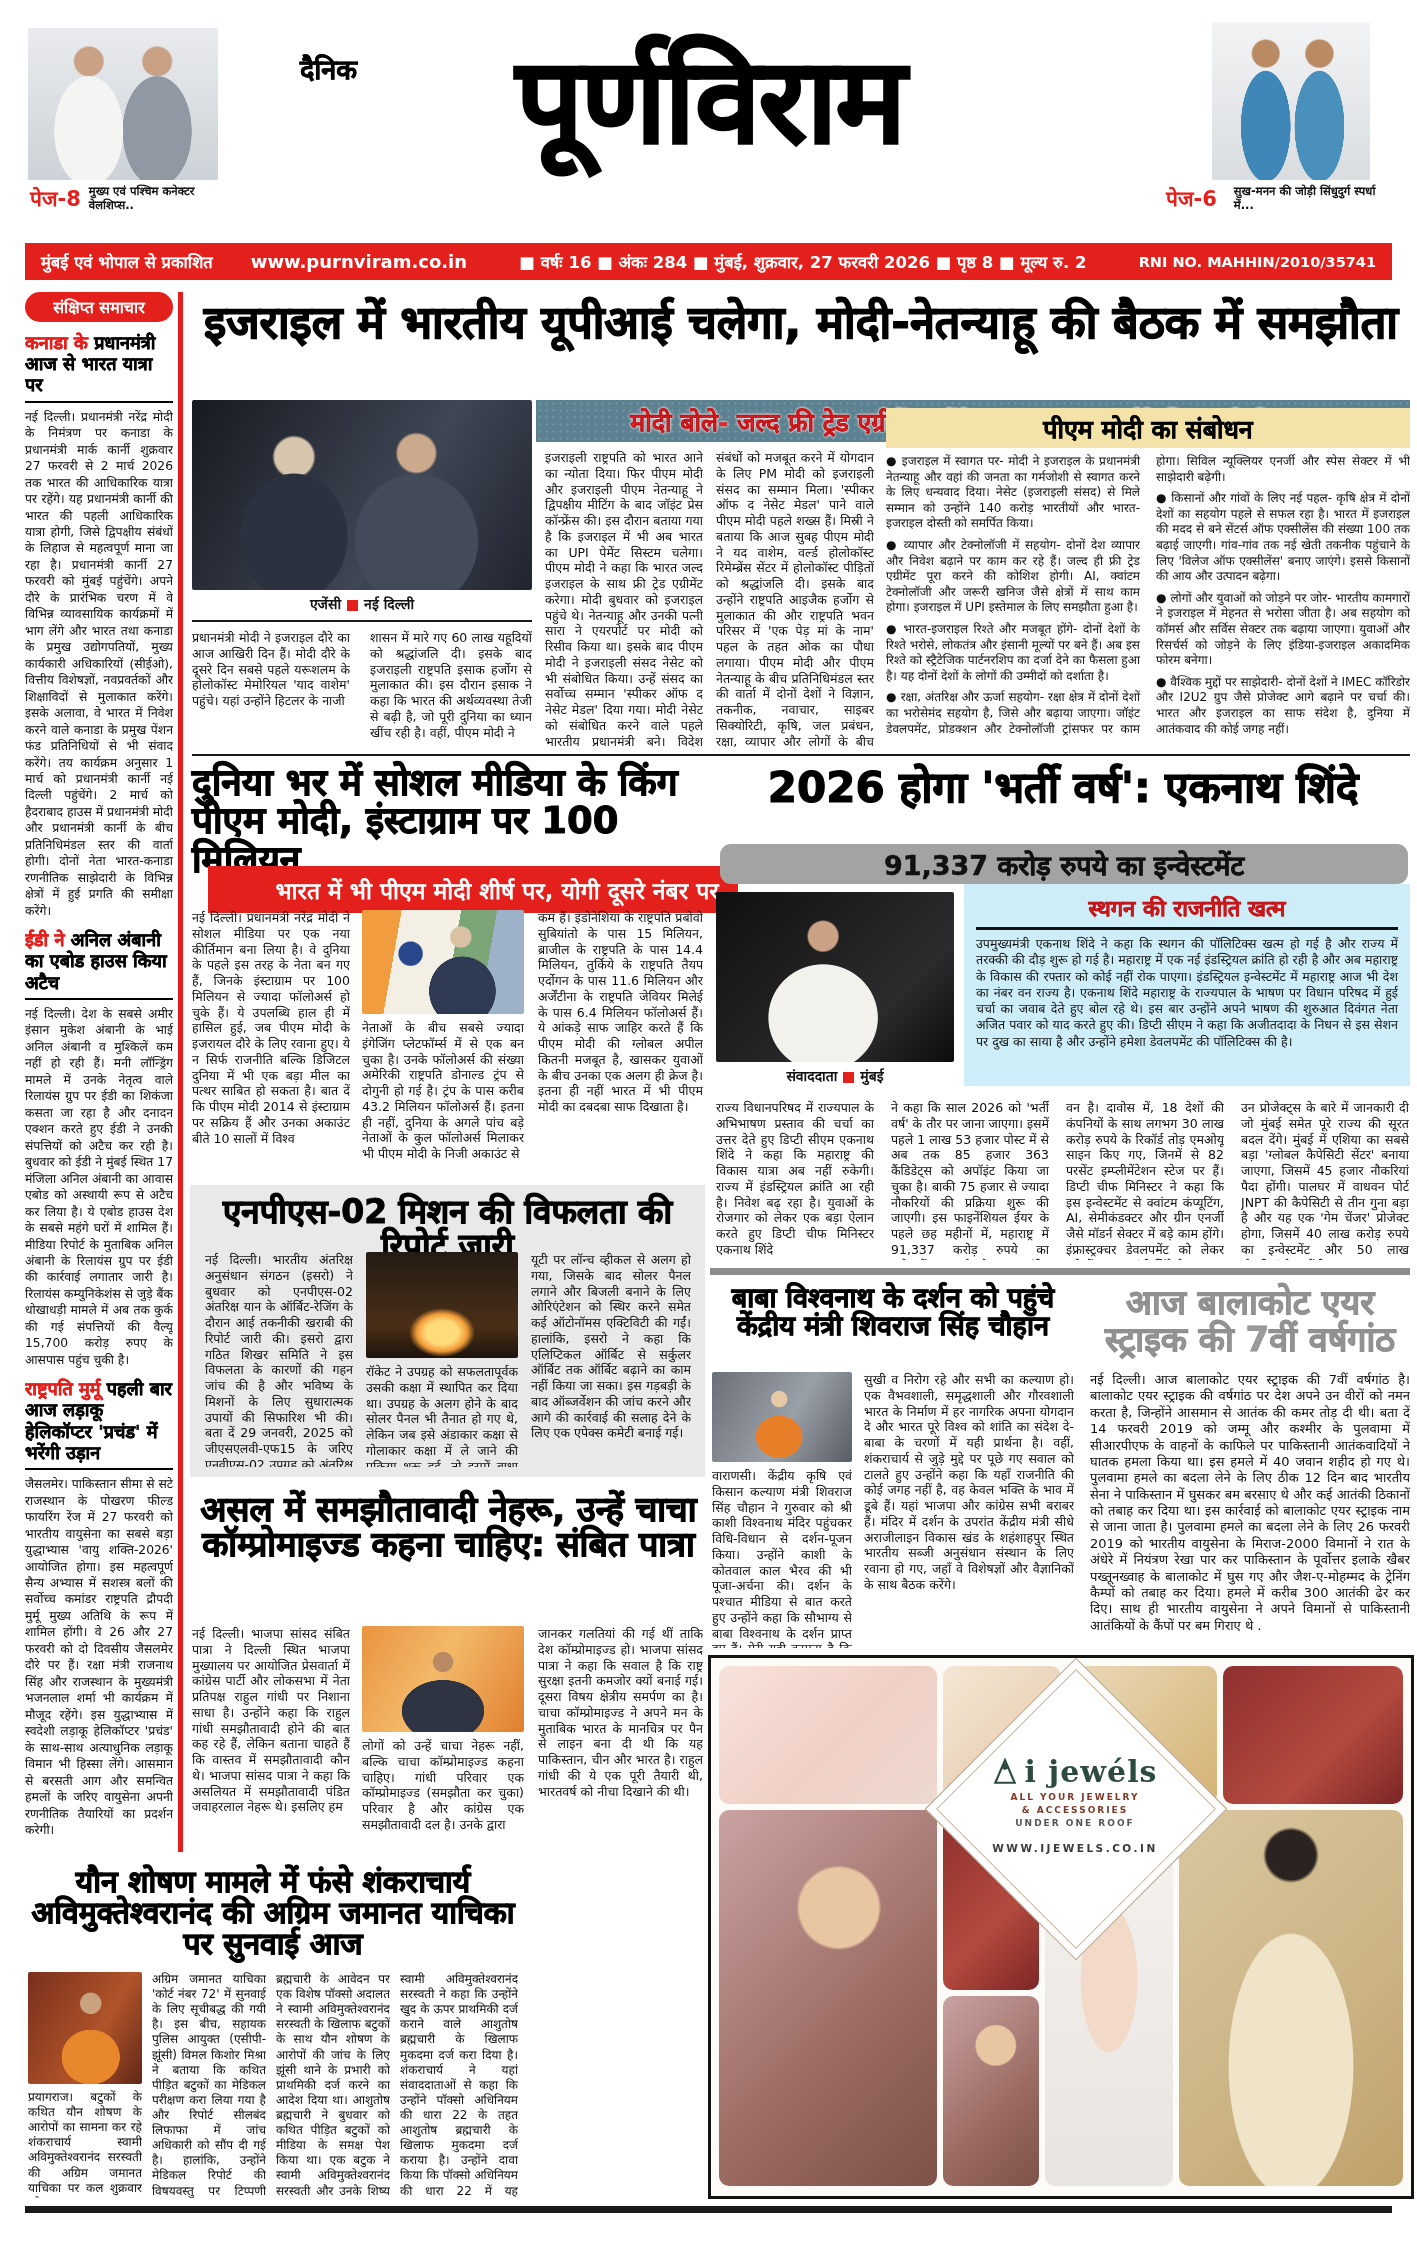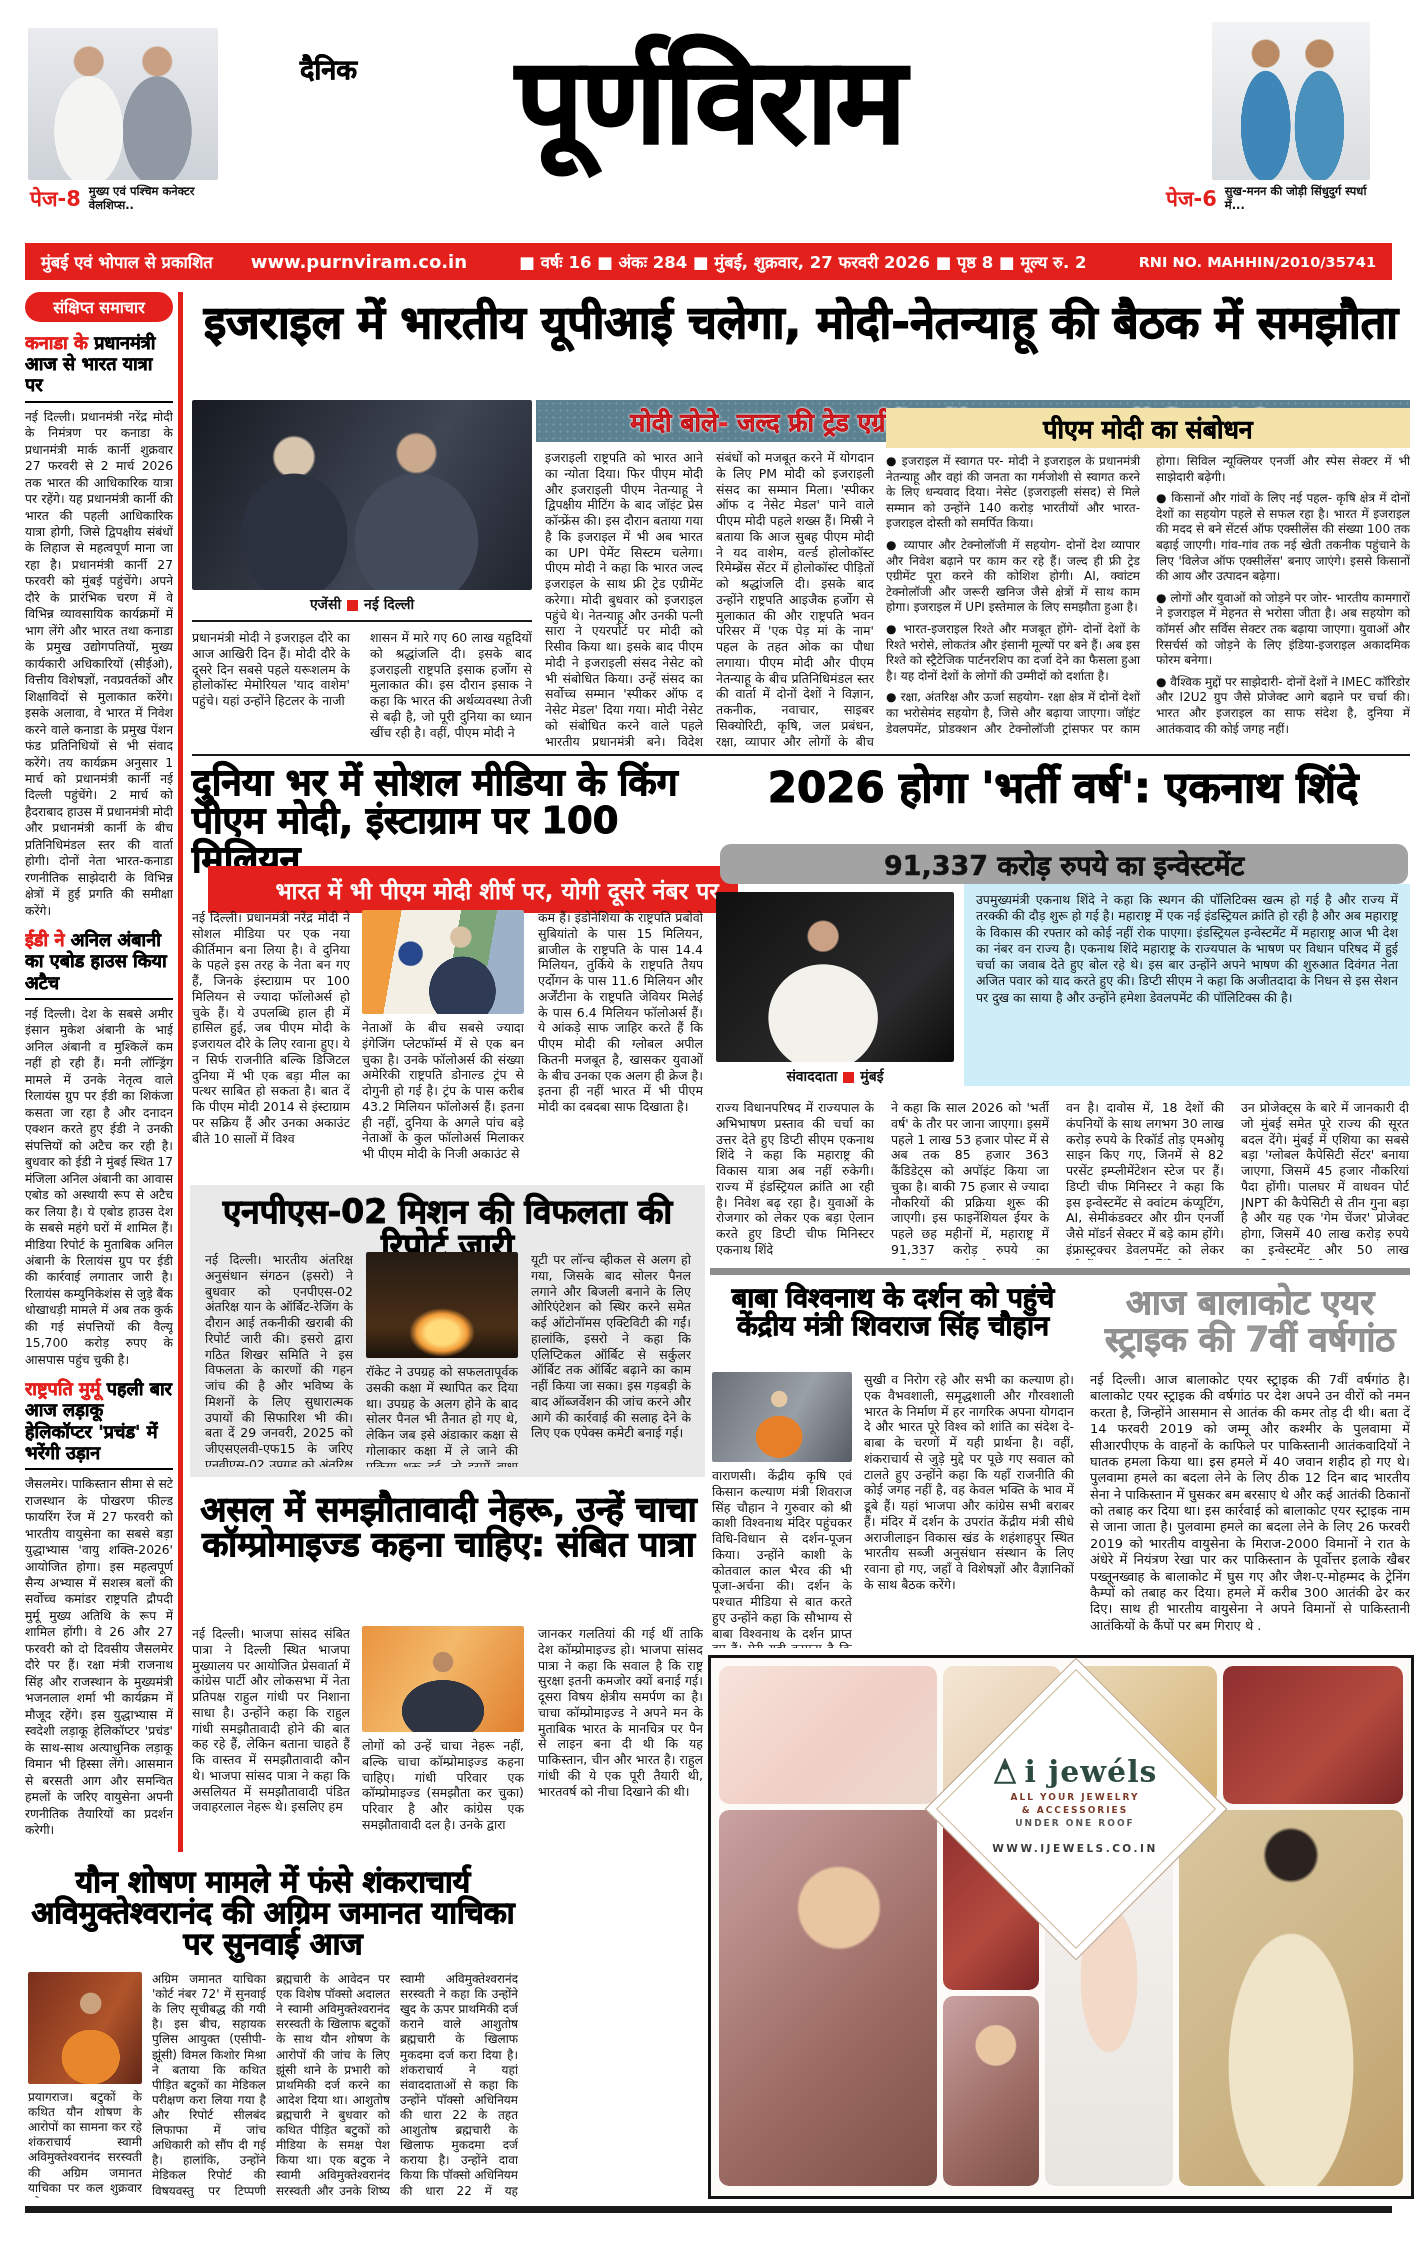--- a/index.html
+++ b/index.html
@@ -66,21 +66,21 @@
   <div class="photo p-ear-left" style="left:28px;top:28px;width:190px;height:152px;"></div>
   <div class="abs" style="left:30px;top:184px;width:235px;display:flex;gap:8px;align-items:flex-start;">
     <span class="earlabel">पेज-8</span>
     <span class="earcap" style="width:140px;">मुख्य एवं पश्चिम कनेक्टर वेलशिप्स..</span>
   </div>
 
   <div class="abs" style="left:300px;top:50px;font-size:27px;font-weight:700;-webkit-text-stroke:.5px #000;">दैनिक</div>
   <div class="abs hl" style="left:320px;top:40px;width:780px;font-size:118px;text-align:center;letter-spacing:-2px;-webkit-text-stroke:2px #000;">पूर्णविराम</div>
 
   <div class="photo p-ear-right" style="left:1212px;top:22px;width:158px;height:158px;"></div>
-  <div class="abs" style="left:1166px;top:184px;width:240px;display:flex;gap:8px;align-items:flex-start;">
+  <div class="abs" style="left:1166px;top:184px;width:240px;display:flex;gap:17px;align-items:flex-start;">
     <span class="earlabel">पेज-6</span>
     <span class="earcap" style="width:150px;">सुख-मनन की जोड़ी सिंधुदुर्ग स्पर्धा में...</span>
   </div>
 
   <div class="datebar" style="left:25px;top:243px;width:1335px;height:37px;">
     <span>मुंबई एवं भोपाल से प्रकाशित</span>
     <span style="font-size:18px;">www.purnviram.co.in</span>
     <span style="flex:1;text-align:center;">■ वर्षः 16  ■ अंकः 284  ■ मुंबई, शुक्रवार, 27 फरवरी 2026  ■  पृष्ठ 8   ■  मूल्य रु. 2</span>
     <span style="font-size:14.5px;">RNI NO. MAHHIN/2010/35741</span>
   </div>
@@ -143,20 +143,21 @@
   <div class="col" style="left:362px;top:1020px;width:162px;height:152px;">नेताओं के बीच सबसे ज्यादा इंगेजिंग प्लेटफॉर्म्स में से एक बन चुका है। उनके फॉलोअर्स की संख्या अमेरिकी राष्ट्रपति डोनाल्ड ट्रंप से दोगुनी हो गई है। ट्रंप के पास करीब 43.2 मिलियन फॉलोअर्स हैं। इतना ही नहीं, दुनिया के अगले पांच बड़े नेताओं के कुल फॉलोअर्स मिलाकर भी पीएम मोदी के निजी अकाउंट से</div>
   <div class="col" style="left:538px;top:910px;width:165px;height:262px;">कम हैं। इंडोनेशिया के राष्ट्रपति प्रबोवो सुबियांतो के पास 15 मिलियन, ब्राजील के राष्ट्रपति के पास 14.4 मिलियन, तुर्किये के राष्ट्रपति तैयप एर्दोगन के पास 11.6 मिलियन और अर्जेंटीना के राष्ट्रपति जेवियर मिलेई के पास 6.4 मिलियन फॉलोअर्स हैं। ये आंकड़े साफ जाहिर करते हैं कि पीएम मोदी की ग्लोबल अपील कितनी मजबूत है, खासकर युवाओं के बीच उनका एक अलग ही क्रेज है। इतना ही नहीं भारत में भी पीएम मोदी का दबदबा साफ दिखाता है।</div>
 
   <div class="abs hl" style="left:716px;top:766px;width:694px;font-size:42px;text-align:center;-webkit-text-stroke:1.2px #000;">2026 होगा 'भर्ती वर्ष': एकनाथ शिंदे</div>
   <div class="yellowstrip" style="left:720px;top:844px;width:688px;height:40px;">91,337 करोड़ रुपये का इन्वेस्टमेंट</div>
   <div class="photo p-shinde" style="left:716px;top:892px;width:238px;height:170px;"></div>
   <div class="caption" style="left:716px;top:1066px;width:238px;">
     <span>संवाददाता</span><span class="redsq"></span><span>मुंबई</span>
   </div>
   <div class="bluebox" style="left:964px;top:884px;width:422px;height:186px;">
+    <div class="blueboxhead">स्थगन की राजनीति खत्म</div>
     <div style="font-size:12.5px;line-height:1.3;text-align:justify;">उपमुख्यमंत्री एकनाथ शिंदे ने कहा कि स्थगन की पॉलिटिक्स खत्म हो गई है और राज्य में तरक्की की दौड़ शुरू हो गई है। महाराष्ट्र में एक नई इंडस्ट्रियल क्रांति हो रही है और अब महाराष्ट्र के विकास की रफ्तार को कोई नहीं रोक पाएगा। इंडस्ट्रियल इन्वेस्टमेंट में महाराष्ट्र आज भी देश का नंबर वन राज्य है। एकनाथ शिंदे महाराष्ट्र के राज्यपाल के भाषण पर विधान परिषद में हुई चर्चा का जवाब देते हुए बोल रहे थे। इस बार उन्होंने अपने भाषण की शुरुआत दिवंगत नेता अजित पवार को याद करते हुए की। डिप्टी सीएम ने कहा कि अजीतदादा के निधन से इस सेशन पर दुख का साया है और उन्होंने हमेशा डेवलपमेंट की पॉलिटिक्स की है।</div>
   </div>
   <div class="col" style="left:716px;top:1100px;width:158px;height:160px;">राज्य विधानपरिषद में राज्यपाल के अभिभाषण प्रस्ताव की चर्चा का उत्तर देते हुए डिप्टी सीएम एकनाथ शिंदे ने कहा कि महाराष्ट्र की विकास यात्रा अब नहीं रुकेगी। राज्य में इंडस्ट्रियल क्रांति आ रही है। निवेश बढ़ रहा है। युवाओं के रोजगार को लेकर एक बड़ा ऐलान करते हुए डिप्टी चीफ मिनिस्टर एकनाथ शिंदे</div>
   <div class="col" style="left:891px;top:1100px;width:158px;height:160px;">ने कहा कि साल 2026 को 'भर्ती वर्ष' के तौर पर जाना जाएगा। इसमें पहले 1 लाख 53 हजार पोस्ट में से अब तक 85 हजार 363 कैंडिडेट्स को अपॉइंट किया जा चुका है। बाकी 75 हजार से ज्यादा नौकरियों की प्रक्रिया शुरू की जाएगी। इस फाइनेंशियल ईयर के पहले छह महीनों में, महाराष्ट्र में 91,337 करोड़ रुपये का इन्वेस्टमेंट आया है और राज्य फॉरेन इन्वेस्टमेंट में नंबर</div>
   <div class="col" style="left:1066px;top:1100px;width:158px;height:160px;">वन है। दावोस में, 18 देशों की कंपनियों के साथ लगभग 30 लाख करोड़ रुपये के रिकॉर्ड तोड़ एमओयू साइन किए गए, जिनमें से 82 परसेंट इम्प्लीमेंटेशन स्टेज पर हैं। डिप्टी चीफ मिनिस्टर ने कहा कि इस इन्वेस्टमेंट से क्वांटम कंप्यूटिंग, AI, सेमीकंडक्टर और ग्रीन एनर्जी जैसे मॉडर्न सेक्टर में बड़े काम होंगे। इंफ्रास्ट्रक्चर डेवलपमेंट को लेकर बारे में उपमुख्यमंत्री शिंदे ने</div>
   <div class="col" style="left:1241px;top:1100px;width:168px;height:160px;">उन प्रोजेक्ट्स के बारे में जानकारी दी जो मुंबई समेत पूरे राज्य की सूरत बदल देंगे। मुंबई में एशिया का सबसे बड़ा 'ग्लोबल कैपेसिटी सेंटर' बनाया जाएगा, जिसमें 45 हजार नौकरियां पैदा होंगी। पालघर में वाधवन पोर्ट JNPT की कैपेसिटी से तीन गुना बड़ा है और यह एक 'गेम चेंजर' प्रोजेक्ट होगा, जिसमें 40 लाख करोड़ रुपये का इन्वेस्टमेंट और 50 लाख नौकरियां पैदा होंगी।</div>
 
   <div class="abs" style="left:710px;top:1268px;width:700px;height:7px;background:#8d8d8d;"></div>
 
   <div class="graybox" style="left:190px;top:1185px;width:515px;height:292px;"></div>

